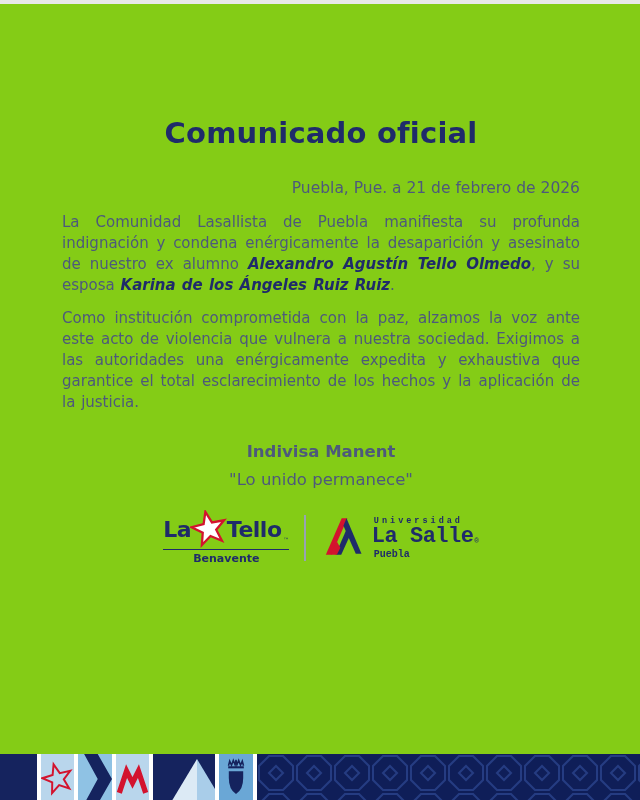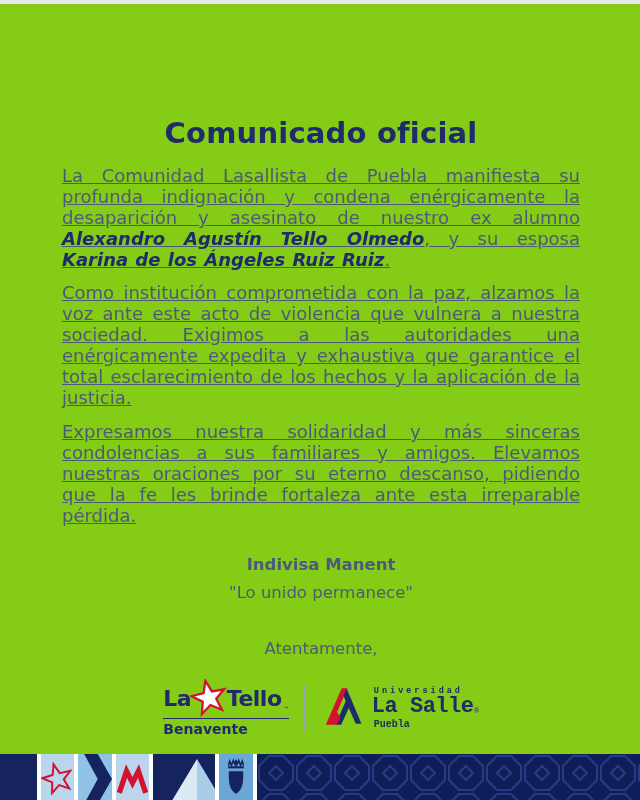--- a/index.html
+++ b/index.html
@@ -9,39 +9,39 @@
   }
   .doc{position:absolute;inset:0;padding:0 60px 0 62px;box-sizing:border-box;}
   .title{
     margin-top:112px;text-align:center;font-size:29px;font-weight:bold;
     color:#1f2b6a;letter-spacing:.2px;
   }
   .dateline{
     margin-top:29px;text-align:right;font-size:15.5px;color:#4d597c;
   }
   .para{
-    text-align:justify;font-size:18px;line-height:21px;color:#4d597c;
-    margin:0;word-spacing:1px;text-decoration:underline;
+    text-align:justify;font-size:15px;line-height:21px;color:#4d597c;
+    margin:0;word-spacing:1px;
   }
   .p1{margin-top:15px;}
   .p2{margin-top:12px;}
   .p3{margin-top:13px;}
   .bold-name{font-weight:bold;font-style:italic;color:#1f2b6a;}
   .motto-latin{margin-top:29px;text-align:center;font-size:16.5px;color:#4d597c;font-weight:bold;}
   .motto-quote{margin-top:9px;text-align:center;font-size:16.5px;color:#4d597c;}
   .closing{margin-top:37px;text-align:center;font-size:16.5px;color:#4d597c;}
   
   .logos{margin-top:21px;display:flex;justify-content:center;align-items:center;gap:15px;}
   .logo-benavente{display:flex;flex-direction:column;width:126px;}
   .lb-row{display:flex;align-items:center;justify-content:space-between;}
   .lb-word{font-size:22px;font-weight:bold;color:#1f2b6a;letter-spacing:-.5px;}
   .lb-star{width:38px;height:38px;margin:0 -3px;flex:0 0 auto;}
   .lb-tm{font-size:6px;color:#1f2b6a;align-self:flex-end;margin-bottom:5px;}
   .lb-line{border-top:1.5px solid #1f2b6a;margin-top:1px;}
-  .lb-sub{font-size:14px;font-weight:bold;color:#1f2b6a;text-align:left;margin-top:2px;}
+  .lb-sub{font-size:11px;font-weight:bold;color:#1f2b6a;text-align:center;margin-top:2px;}
   .logo-divider{width:1.5px;height:46px;background:#97a2b6;}
   .logo-puebla{display:flex;align-items:center;gap:7px;}
   .lp-emblem{width:44px;height:44px;flex:0 0 auto;}
   .lp-text{display:flex;flex-direction:column;font-family:Liberation Mono, monospace;}
   .lp-universidad{font-size:8.5px;font-weight:bold;color:#1f2b6a;letter-spacing:3px;margin-left:2px;}
   .lp-row{display:flex;align-items:flex-start;line-height:1;}
   .lp-lasalle{font-size:22px;font-weight:bold;color:#1f2b6a;letter-spacing:-.5px;}
   .lp-reg{font-size:7px;color:#1f2b6a;margin-top:12px;margin-left:1px;}
   .lp-sub{font-size:10px;font-weight:bold;color:#1f2b6a;margin-left:2px;margin-top:1px;}
   
@@ -60,31 +60,30 @@
   .tile svg{display:block;}
 </style>
 </head>
 <body>
 
 <div class="page">
   <div class="doc">
 
     <div class="title">Comunicado oficial</div>
 
+    <div class="dateline">Puebla, Pue. a 21 de febrero de 2026</div>
 
     <p class="para p1"><span>La Comunidad Lasallista de Puebla manifiesta su profunda indignación y condena enérgicamente la desaparición y asesinato de nuestro ex alumno </span><span class="bold-name">Alexandro Agustín Tello Olmedo</span><span>, y su esposa </span><span class="bold-name">Karina de los Ángeles Ruiz Ruiz</span><span>.</span></p>
 
     <p class="para p2">Como institución comprometida con la paz, alzamos la voz ante este acto de violencia que vulnera a nuestra sociedad. Exigimos a las autoridades una enérgicamente expedita y exhaustiva que garantice el total esclarecimiento de los hechos y la aplicación de la justicia.</p>
 
-    <p class="para p3">Expresamos nuestra solidaridad y más sinceras condolencias a sus familiares y amigos. Elevamos nuestras oraciones por su eterno descanso, pidiendo que la fe les brinde fortaleza ante esta irreparable pérdida.</p>
 
     <div class="motto-latin">Indivisa Manent</div>
     <div class="motto-quote">"Lo unido permanece"</div>
 
-    <div class="closing">Atentamente,</div>
 
     <div class="logos">
 
       <div class="logo-benavente">
         <div class="lb-row">
           <span class="lb-word">La</span>
           <svg class="lb-star" viewBox="0 0 100 100">
             <polygon points="50,4 61.2,34.6 93.7,35.8 68.1,55.9 77,87.2 50,69 23,87.2 31.9,55.9 6.3,35.8 38.8,34.6" fill="#ffffff" stroke="#d3132e" stroke-width="6" stroke-linejoin="miter" transform="rotate(-12 50 50)"></polygon>
           </svg>
           <span class="lb-word">Tello</span>

